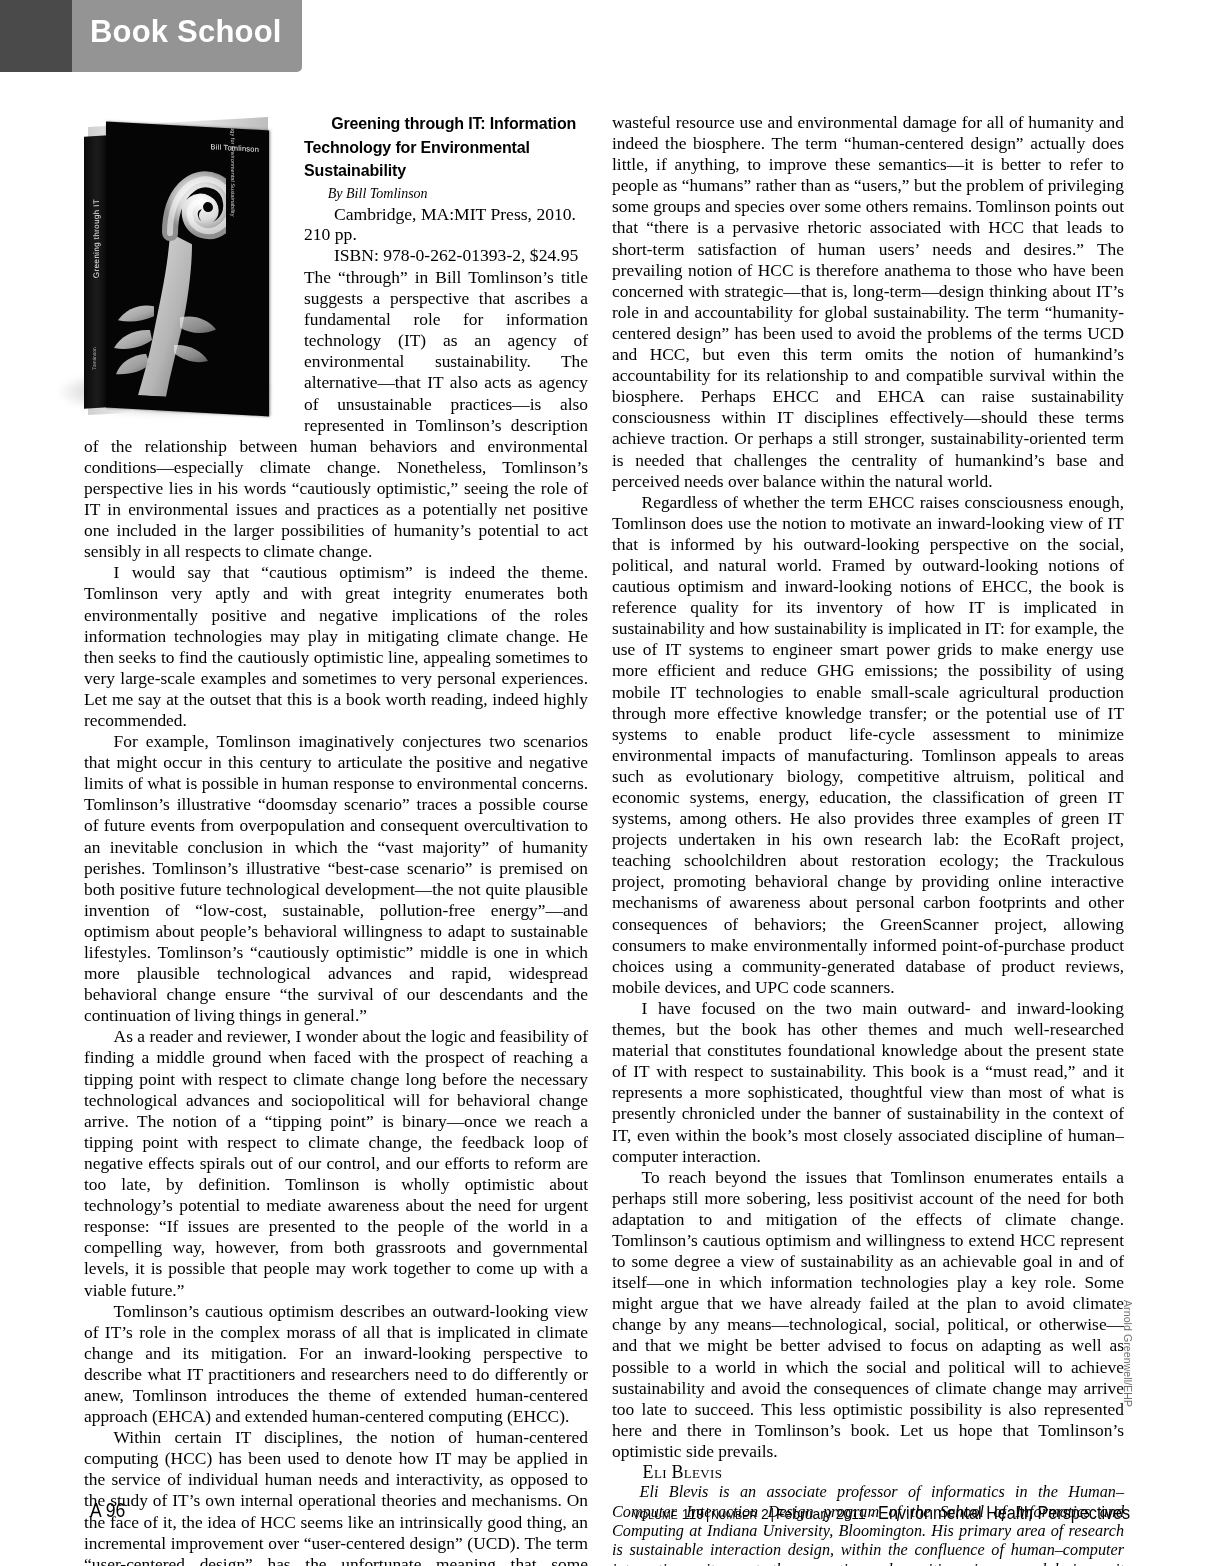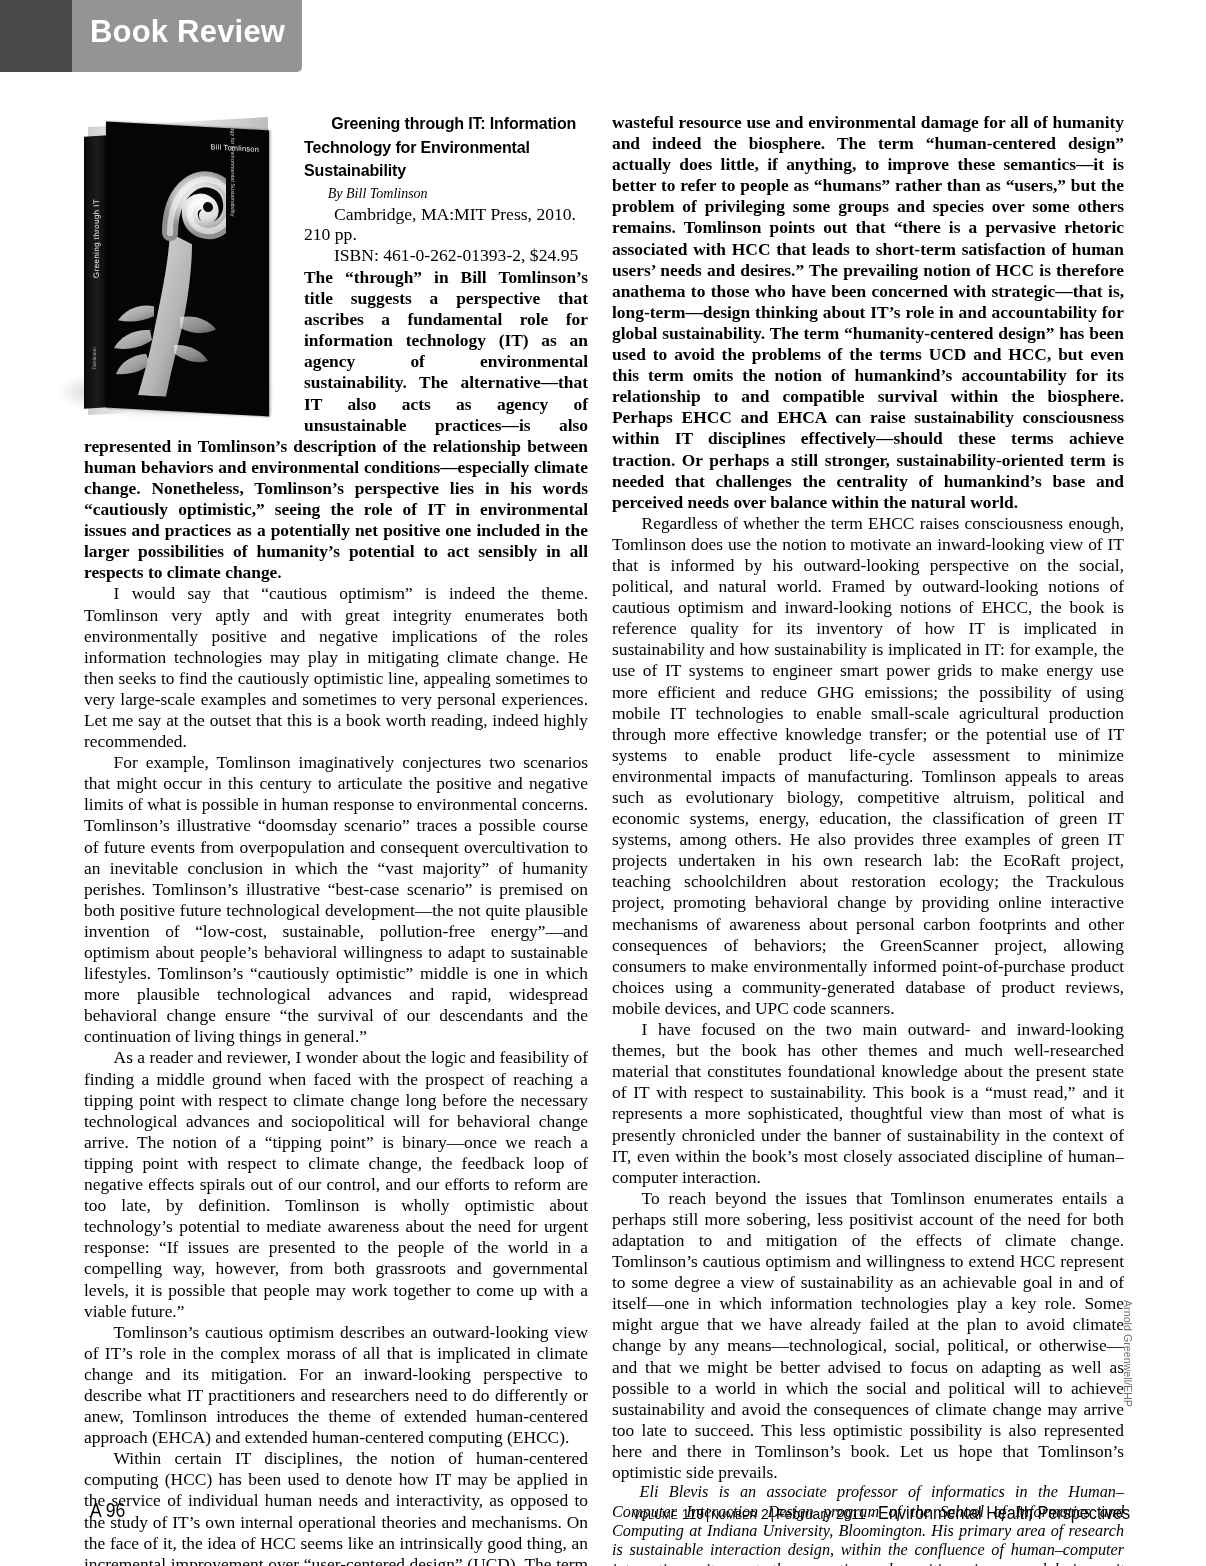--- a/index.html
+++ b/index.html
@@ -83,21 +83,20 @@
     line-height: 21.1px;
     hyphens: auto;
     -webkit-hyphens: auto;
   }
   .col-left p, .col-right p {
     margin: 0;
     text-indent: 1.7em;
   }
   .col-left p.first, .col-right p.first {
     text-indent: 0;
-    font-weight: bold;
   }
 
   
   .cover-float {
     float: left;
     width: 212px;
     height: 310px;
     shape-outside: polygon(0 0, 100% 0, 100% 100%, 0 100%);
     margin: 0 8px 2px 0;
     position: relative;
@@ -325,21 +324,21 @@
   }
 </style>
 </head>
 <body>
 
 <div class="page">
 
   <div class="header-band">
     <div class="header-dark"></div>
     <div class="header-gray"></div>
-    <div class="header-title">Book Review</div>
+    <div class="header-title">Book School</div>
   </div>
 
   <div class="col-left">
 
     <div class="cover-float">
       <div class="cover-wrap">
         <div class="cover-shadow"></div>
         <div class="cover-pages"></div>
         <div class="cover-spine">
           <div class="spine-text">Greening through IT</div>
@@ -378,37 +377,38 @@
           </div>
           <div class="cover-sub-vert">Information Technology for Environmental Sustainability</div>
         </div>
       </div>
     </div>
 
     <div class="book-head">
       <p class="book-title">Greening through IT: Information Technology for Environmental Sustainability</p>
       <p class="book-by">By Bill Tomlinson</p>
       <p class="book-pub">Cambridge, MA:MIT Press, 2010. 210 pp.</p>
-      <p class="book-isbn">ISBN: 461-0-262-01393-2, $24.95</p>
+      <p class="book-isbn">ISBN: 978-0-262-01393-2, $24.95</p>
     </div>
 
     <p class="first">The “through” in Bill Tomlinson’s title suggests a perspective that ascribes a fundamental role for information technology (IT) as an agency of environmental sustainability. The alternative—that IT also acts as agency of unsustainable practices—is also represented in Tomlinson’s description of the relationship between human behaviors and environmental conditions—especially climate change. Nonetheless, Tomlinson’s perspective lies in his words “cautiously optimistic,” seeing the role of IT in environmental issues and practices as a potentially net positive one included in the larger possibilities of humanity’s potential to act sensibly in all respects to climate change.</p>
     <p>I would say that “cautious optimism” is indeed the theme. Tomlinson very aptly and with great integrity enumerates both environmentally positive and negative implications of the roles information technologies may play in mitigating climate change. He then seeks to find the cautiously optimistic line, appealing sometimes to very large-scale examples and sometimes to very personal experiences. Let me say at the outset that this is a book worth reading, indeed highly recommended.</p>
     <p>For example, Tomlinson imaginatively conjectures two scenarios that might occur in this century to articulate the positive and negative limits of what is possible in human response to environmental concerns. Tomlinson’s illustrative “doomsday scenario” traces a possible course of future events from overpopulation and consequent overcultivation to an inevitable conclusion in which the “vast majority” of humanity perishes. Tomlinson’s illustrative “best-case scenario” is premised on both positive future technological development—the not quite plausible invention of “low-cost, sustainable, pollution-free energy”—and optimism about people’s behavioral willingness to adapt to sustainable lifestyles. Tomlinson’s “cautiously optimistic” middle is one in which more plausible technological advances and rapid, widespread behavioral change ensure “the survival of our descendants and the continuation of living things in general.”</p>
     <p>As a reader and reviewer, I wonder about the logic and feasibility of finding a middle ground when faced with the prospect of reaching a tipping point with respect to climate change long before the necessary technological advances and sociopolitical will for behavioral change arrive. The notion of a “tipping point” is binary—once we reach a tipping point with respect to climate change, the feedback loop of negative effects spirals out of our control, and our efforts to reform are too late, by definition. Tomlinson is wholly optimistic about technology’s potential to mediate awareness about the need for urgent response: “If issues are presented to the people of the world in a compelling way, however, from both grassroots and governmental levels, it is possible that people may work together to come up with a viable future.”</p>
     <p>Tomlinson’s cautious optimism describes an outward-looking view of IT’s role in the complex morass of all that is implicated in climate change and its mitigation. For an inward-looking perspective to describe what IT practitioners and researchers need to do differently or anew, Tomlinson introduces the theme of extended human-centered approach (EHCA) and extended human-centered computing (EHCC).</p>
     <p>Within certain IT disciplines, the notion of human-centered computing (HCC) has been used to denote how IT may be applied in the service of individual human needs and interactivity, as opposed to the study of IT’s own internal operational theories and mechanisms. On the face of it, the idea of HCC seems like an intrinsically good thing, an incremental improvement over “user-centered design” (UCD). The term “user-centered design” has the unfortunate meaning that some individuals may be privileged over some others—it may be, for example, that designing mobile computing devices that are more easily discarded for newer devices than upgraded suits some users as a matter of convenience, but such a design comes at the expense of</p>
   </div>
 
   <div class="col-right">
     <p class="first">wasteful resource use and environmental damage for all of humanity and indeed the biosphere. The term “human-centered design” actually does little, if anything, to improve these semantics—it is better to refer to people as “humans” rather than as “users,” but the problem of privileging some groups and species over some others remains. Tomlinson points out that “there is a pervasive rhetoric associated with HCC that leads to short-term satisfaction of human users’ needs and desires.” The prevailing notion of HCC is therefore anathema to those who have been concerned with strategic—that is, long-term—design thinking about IT’s role in and accountability for global sustainability. The term “humanity-centered design” has been used to avoid the problems of the terms UCD and HCC, but even this term omits the notion of humankind’s accountability for its relationship to and compatible survival within the biosphere. Perhaps EHCC and EHCA can raise sustainability consciousness within IT disciplines effectively—should these terms achieve traction. Or perhaps a still stronger, sustainability-oriented term is needed that challenges the centrality of humankind’s base and perceived needs over balance within the natural world.</p>
     <p>Regardless of whether the term EHCC raises consciousness enough, Tomlinson does use the notion to motivate an inward-looking view of IT that is informed by his outward-looking perspective on the social, political, and natural world. Framed by outward-looking notions of cautious optimism and inward-looking notions of EHCC, the book is reference quality for its inventory of how IT is implicated in sustainability and how sustainability is implicated in IT: for example, the use of IT systems to engineer smart power grids to make energy use more efficient and reduce GHG emissions; the possibility of using mobile IT technologies to enable small-scale agricultural production through more effective knowledge transfer; or the potential use of IT systems to enable product life-cycle assessment to minimize environmental impacts of manufacturing. Tomlinson appeals to areas such as evolutionary biology, competitive altruism, political and economic systems, energy, education, the classification of green IT systems, among others. He also provides three examples of green IT projects undertaken in his own research lab: the EcoRaft project, teaching schoolchildren about restoration ecology; the Trackulous project, promoting behavioral change by providing online interactive mechanisms of awareness about personal carbon footprints and other consequences of behaviors; the GreenScanner project, allowing consumers to make environmentally informed point-of-purchase product choices using a community-generated database of product reviews, mobile devices, and UPC code scanners.</p>
     <p>I have focused on the two main outward- and inward-looking themes, but the book has other themes and much well-researched material that constitutes foundational knowledge about the present state of IT with respect to sustainability. This book is a “must read,” and it represents a more sophisticated, thoughtful view than most of what is presently chronicled under the banner of sustainability in the context of IT, even within the book’s most closely associated discipline of human–computer interaction.</p>
     <p>To reach beyond the issues that Tomlinson enumerates entails a perhaps still more sobering, less positivist account of the need for both adaptation to and mitigation of the effects of climate change. Tomlinson’s cautious optimism and willingness to extend HCC represent to some degree a view of sustainability as an achievable goal in and of itself—one in which information technologies play a key role. Some might argue that we have already failed at the plan to avoid climate change by any means—technological, social, political, or otherwise—and that we might be better advised to focus on adapting as well as possible to a world in which the social and political will to achieve sustainability and avoid the consequences of climate change may arrive too late to succeed. This less optimistic possibility is also represented here and there in Tomlinson’s book. Let us hope that Tomlinson’s optimistic side prevails.</p>
 
+    <p class="byline">Eli Blevis</p>
     <p class="bio">Eli Blevis is an associate professor of informatics in the Human–Computer Interaction Design program of the School of Informatics and Computing at Indiana University, Bloomington. His primary area of research is sustainable interaction design, within the confluence of human–computer interaction as it owes to the computing and cognitive sciences, and design as it owes to the reflection of design criticism and the practice of critical design. His research also engages design theory, digital photography, and studio-based learning.</p>
   </div>
 
   <div class="photo-credit">Arnold Greenwell/EHP</div>
 
   <div class="footer-page">A 96</div>
   <div class="footer-cite">
     <span class="sc">VOLUME</span>
     <span>119</span><span class="bar">|</span><span class="sc">NUMBER</span>
     <span>2</span><span class="bar">|</span><span>February 2011</span>

